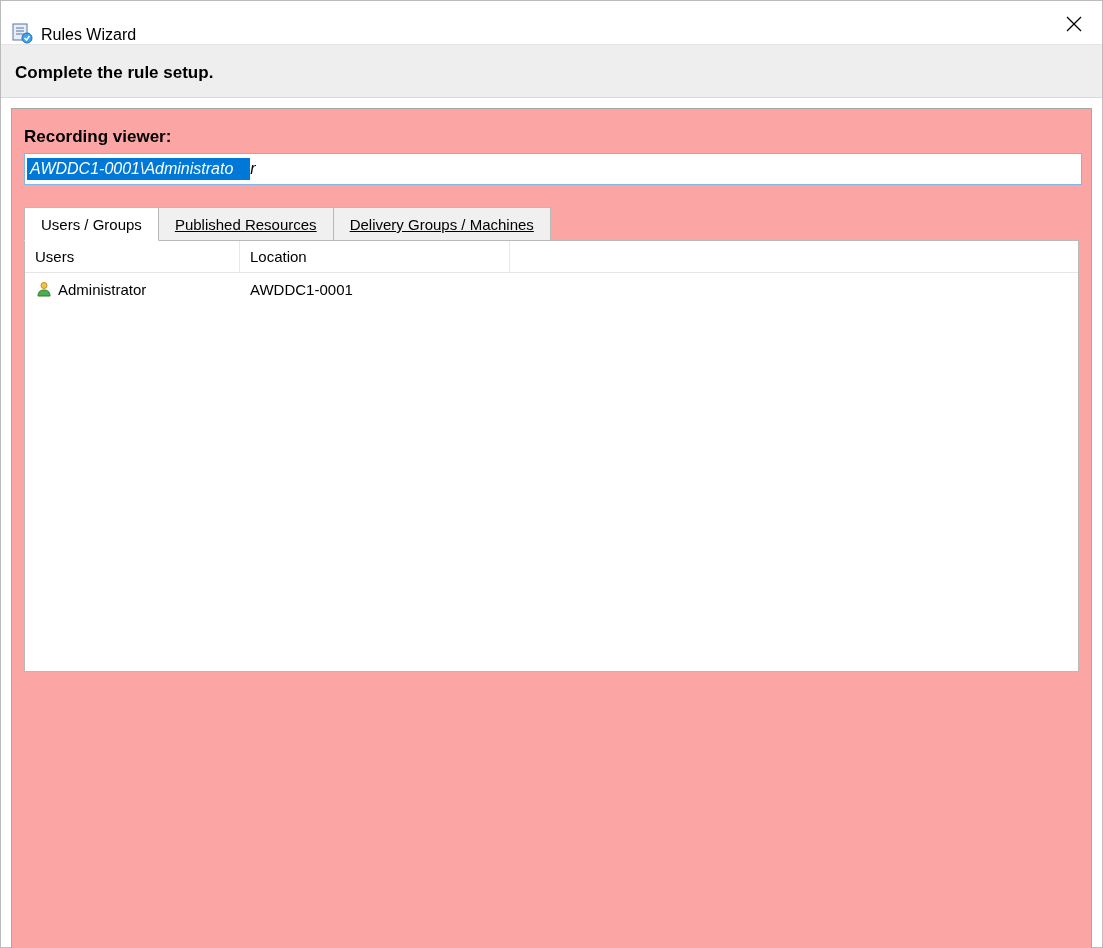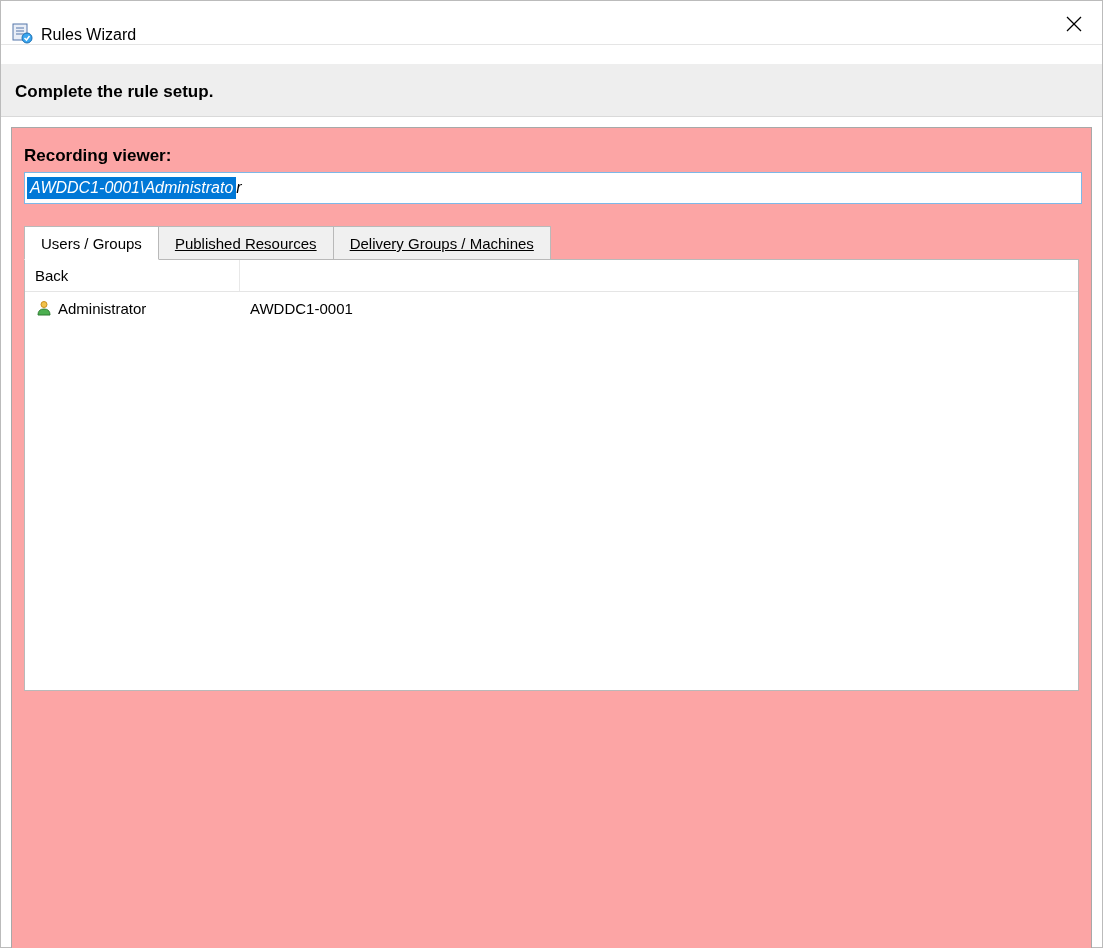--- a/index.html
+++ b/index.html
@@ -45,21 +45,20 @@
       justify-content: center;
       cursor: pointer;
     }
     .close-btn svg { width: 16px; height: 16px; }
     .header-strip {
       background: #eeeeee;
       padding: 18px 14px 14px 14px;
       font-size: 17px;
       font-weight: bold;
       border-bottom: 1px solid #d9d9d9;
-      margin-top: 19px;
     }
     .main-area {
       flex: 1;
       position: relative;
       padding: 2px;
     }
     .inner-frame {
       border: 1px solid #a8a8a8;
       margin: 8px;
       height: 100%;
@@ -79,21 +78,21 @@
       background: #fff;
       padding: 0;
       display: flex;
       align-items: center;
       margin-bottom: 22px;
     }
     .viewer-input .selected {
       background: #0078d7;
       color: #fff;
       font-style: italic;
-      padding: 2px 3px 2px 3px;
+      padding: 2px 17px 2px 3px;
       margin-left: 2px;
       font-size: 16px;
     }
     .viewer-input .caret {
       font-style: italic;
       font-size: 16px;
     }
     .criteria-label {
       font-style: italic;
       font-size: 16px;
@@ -213,21 +212,22 @@
 
 
       <div class="tabs">
         <div class="tab active">Users / Groups</div>
         <div class="tab">Published Resources</div>
         <div class="tab">Delivery Groups / Machines</div>
       </div>
 
       <div class="tabpanel">
         <div class="table-header">
-          <div class="th col-name">Back</div>
+          <div class="th col-name">Users</div>
+          <div class="th col-loc">Location</div>
         </div>
         <div class="table-row">
           <div class="cell col-name">
             <span class="user-icon">
               <svg viewBox="0 0 18 18">
                 <circle cx="9" cy="5.5" r="3" fill="#f2c24b" stroke="#c98f1f"></circle>
                 <path d="M3 16 Q3 10 9 10 Q15 10 15 16 Z" fill="#4caf50" stroke="#2d7a31"></path>
               </svg>
             </span>
             <span>Administrator</span>

